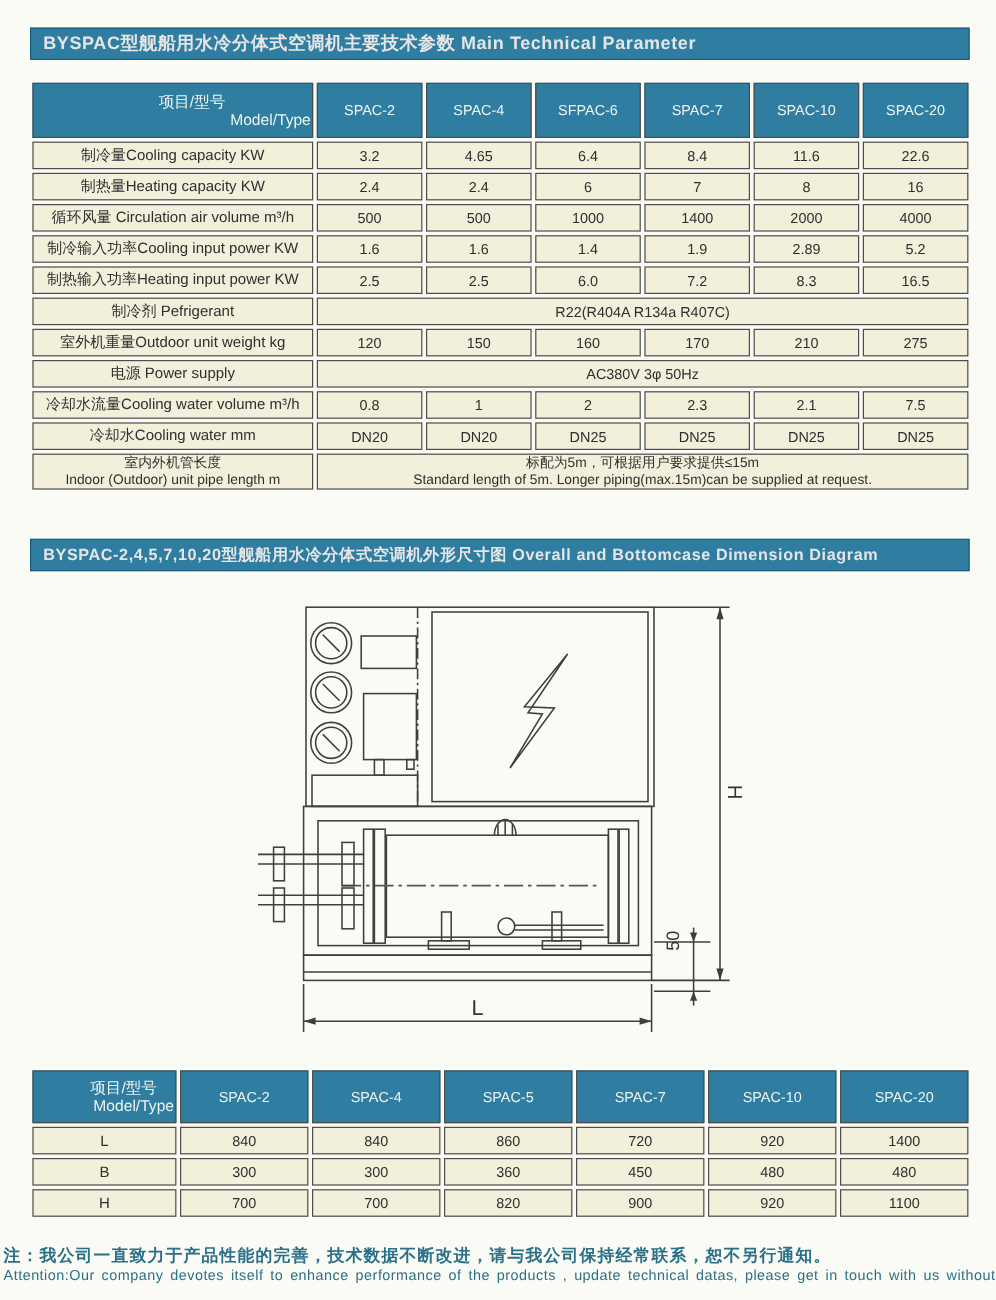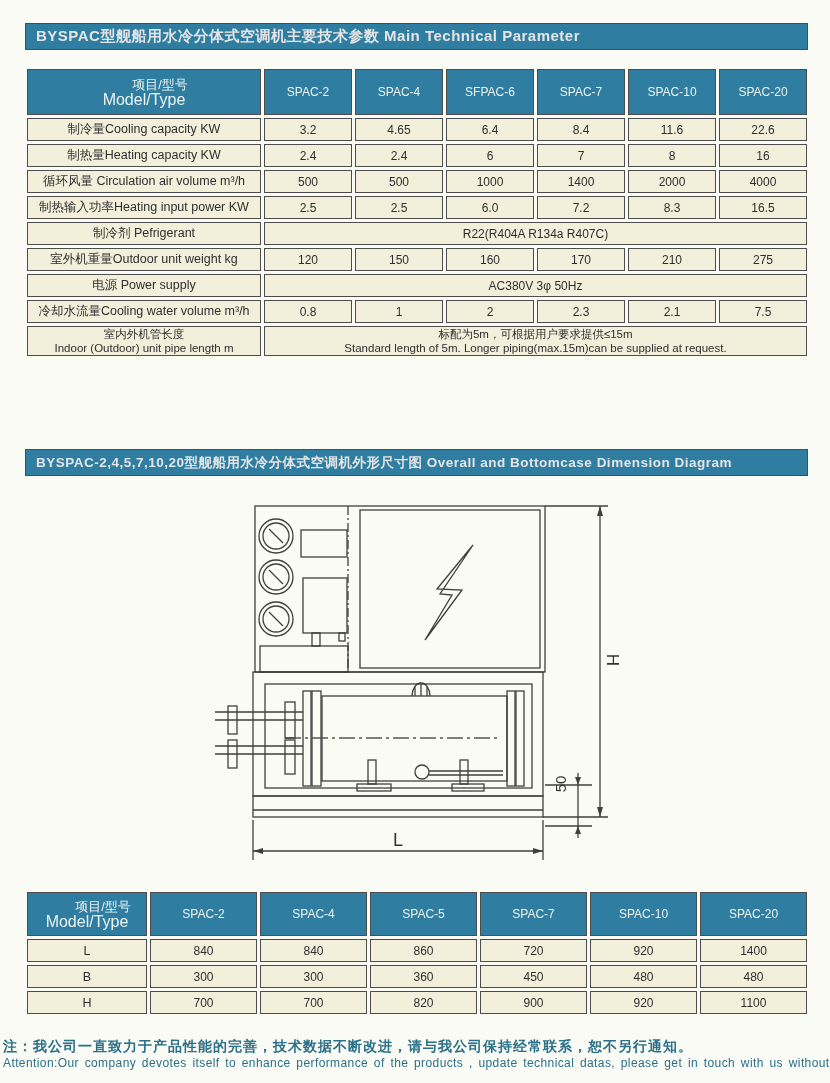--- a/index.html
+++ b/index.html
@@ -32,21 +32,21 @@
     overflow:hidden;
   }
   th{background:#2f7da1;color:#ecf4f1;font-weight:normal;}
   #table1 th{height:42px;font-size:12px;}
   #table2 th{height:40px;font-size:12px;}
   td{background:#f2efdb;font-size:12px;height:21px;padding:0 2px;}
   #table1 td.label,#table1 th.label{width:230px;}
   #table2 td.label,#table2 th.label{width:116px;}
   td.label{font-size:12.5px;}
   .hcn{font-size:13px;line-height:16px;padding-left:32px;}
-  .hen{font-size:16px;line-height:14px;}
+  .hen{font-size:13px;line-height:14px;text-align:right;}
   .sm{font-size:11.5px;line-height:14px;text-align:center;}
 
   #diagram{position:absolute;left:200px;top:488px;}
 
   .footer{position:absolute;left:3px;top:1038px;width:812px;color:#2a7088;}
   .f-cn{font-size:14px;font-weight:bold;letter-spacing:1px;line-height:17px;white-space:nowrap;}
   .f-en{font-size:12px;letter-spacing:.4px;word-spacing:2px;line-height:16px;white-space:nowrap;}
 </style>
 </head>
 <body>
@@ -92,20 +92,29 @@
         <tr>
           <td class="label">循环风量 Circulation air volume m³/h</td>
           <td>500</td>
           <td>500</td>
           <td>1000</td>
           <td>1400</td>
           <td>2000</td>
           <td>4000</td>
         </tr>
         <tr>
+          <td class="label">制冷输入功率Cooling input power  KW</td>
+          <td>1.6</td>
+          <td>1.6</td>
+          <td>1.4</td>
+          <td>1.9</td>
+          <td>2.89</td>
+          <td>5.2</td>
+        </tr>
+        <tr>
           <td class="label">制热输入功率Heating input power  KW</td>
           <td>2.5</td>
           <td>2.5</td>
           <td>6.0</td>
           <td>7.2</td>
           <td>8.3</td>
           <td>16.5</td>
         </tr>
         <tr>
           <td class="label">制冷剂  Pefrigerant</td>
@@ -125,20 +134,29 @@
           <td colspan="6">AC380V 3φ  50Hz</td>
         </tr>
         <tr>
           <td class="label">冷却水流量Cooling water volume m³/h</td>
           <td>0.8</td>
           <td>1</td>
           <td>2</td>
           <td>2.3</td>
           <td>2.1</td>
           <td>7.5</td>
+        </tr>
+        <tr>
+          <td class="label">冷却水Cooling water  mm</td>
+          <td>DN20</td>
+          <td>DN20</td>
+          <td>DN25</td>
+          <td>DN25</td>
+          <td>DN25</td>
+          <td>DN25</td>
         </tr>
         <tr>
           <td class="label">
             <div class="sm">室内外机管长度</div>
             <div class="sm">Indoor (Outdoor) unit pipe length m</div>
           </td>
           <td colspan="6">
             <div class="sm">标配为5m，可根据用户要求提供≤15m</div>
             <div class="sm">Standard length of 5m. Longer piping(max.15m)can be supplied at request.</div>
           </td>

